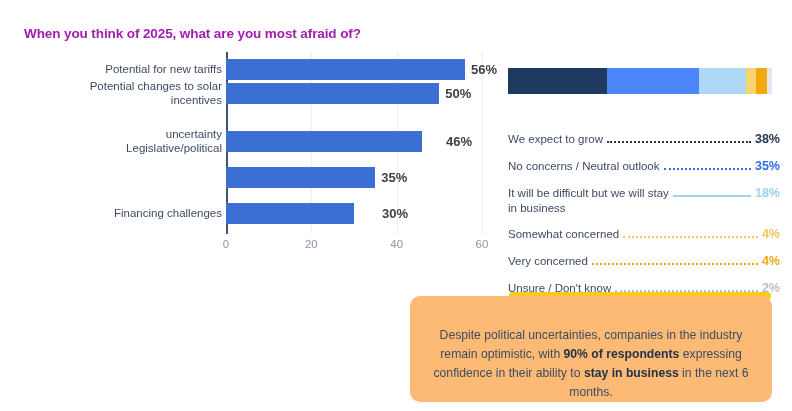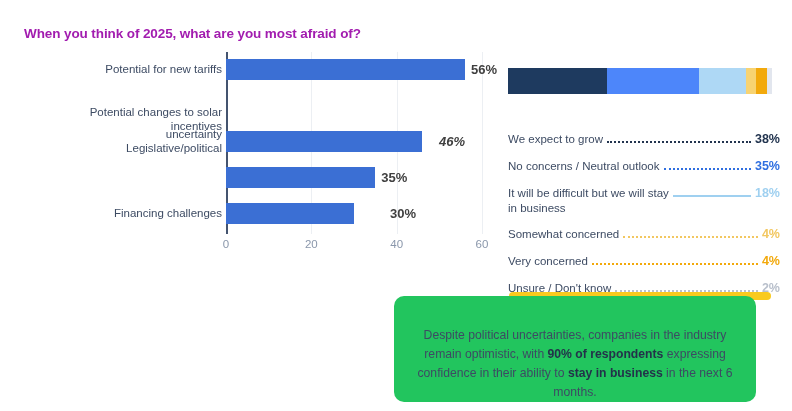--- a/index.html
+++ b/index.html
@@ -94,23 +94,23 @@
   }
   .leader.solid::after { border-top: 2px solid currentColor; }
   .legend-value {
     font-size: 12.5px; font-weight: bold; line-height: 15px;
     flex: 0 0 auto; white-space: nowrap;
     text-align: right;
   }
 
   
   #callout {
-    position: absolute; left: 394px; top: 296px;
+    position: absolute; left: 410px; top: 296px;
     width: 362px; height: 106px;
-    background: #22c55e;
+    background: #fdba74;
     border-radius: 10px;
   }
   #callout-accent {
     position: absolute; left: 509px; top: 292px;
     width: 262px; height: 8px;
     background: #f9ca1e;
     border-radius: 4px;
   }
   #callout-text {
     position: absolute; left: 22px; top: 18px;
@@ -140,49 +140,53 @@
       <div id="bar-rows">
           <div class="cat-row" style="top: 0px;">
             <div class="cat-label" style="top: 10px;">
               <div>Potential for new tariffs</div>
             </div>
             <div class="bar-track">
               <div class="bar-fill" style="width: 238.933px; background: rgb(59, 111, 212);"></div>
               <div class="bar-value" style="left: 238.933px;">56%</div>
             </div>
           </div>
-          <div class="cat-row" style="top: 50px;">
+          <div class="cat-row" style="top: 24px;">
             <div class="cat-label" style="top: 3px;">
               <div>Potential changes to solar</div>
               <div>incentives</div>
+            </div>
+            <div class="bar-track">
+              <div class="bar-fill" style="width: 213.333px; background: rgb(59, 111, 212);"></div>
+              <div class="bar-value" style="left: 213.333px;">50%</div>
             </div>
           </div>
           <div class="cat-row" style="top: 72px;">
             <div class="cat-label" style="top: 3px;">
               <div>uncertainty</div>
               <div>Legislative/political</div>
             </div>
             <div class="bar-track">
               <div class="bar-fill" style="width: 196.267px; background: rgb(59, 111, 212);"></div>
-              <div class="bar-value" style="left: 207px; font-style: italic;">46%</div>
+              <div class="bar-value" style="left: 214px;">46%</div>
             </div>
           </div>
           <div class="cat-row" style="top: 108px;">
             <div class="bar-track">
               <div class="bar-fill" style="width: 149.333px; background: rgb(59, 111, 212);"></div>
               <div class="bar-value" style="left: 149.333px;">35%</div>
             </div>
           </div>
           <div class="cat-row" style="top: 144px;">
             <div class="cat-label" style="top: 10px;">
               <div>Financing challenges</div>
             </div>
             <div class="bar-track">
               <div class="bar-fill" style="width: 128px; background: rgb(59, 111, 212);"></div>
-              <div class="bar-value" style="left: 136px; padding-left: 28px;">30%</div>
+              <div class="bar-value" style="left: 128px; padding-left: 28px;">30%</div>
             </div>
           </div>
         </div>
       <div id="tick-labels">
           <div class="tick-label" style="left: 180px;">0</div>
           <div class="tick-label" style="left: 265.333px;">20</div>
           <div class="tick-label" style="left: 350.667px;">40</div>
           <div class="tick-label" style="left: 436px;">60</div>
         </div>
     </div>

